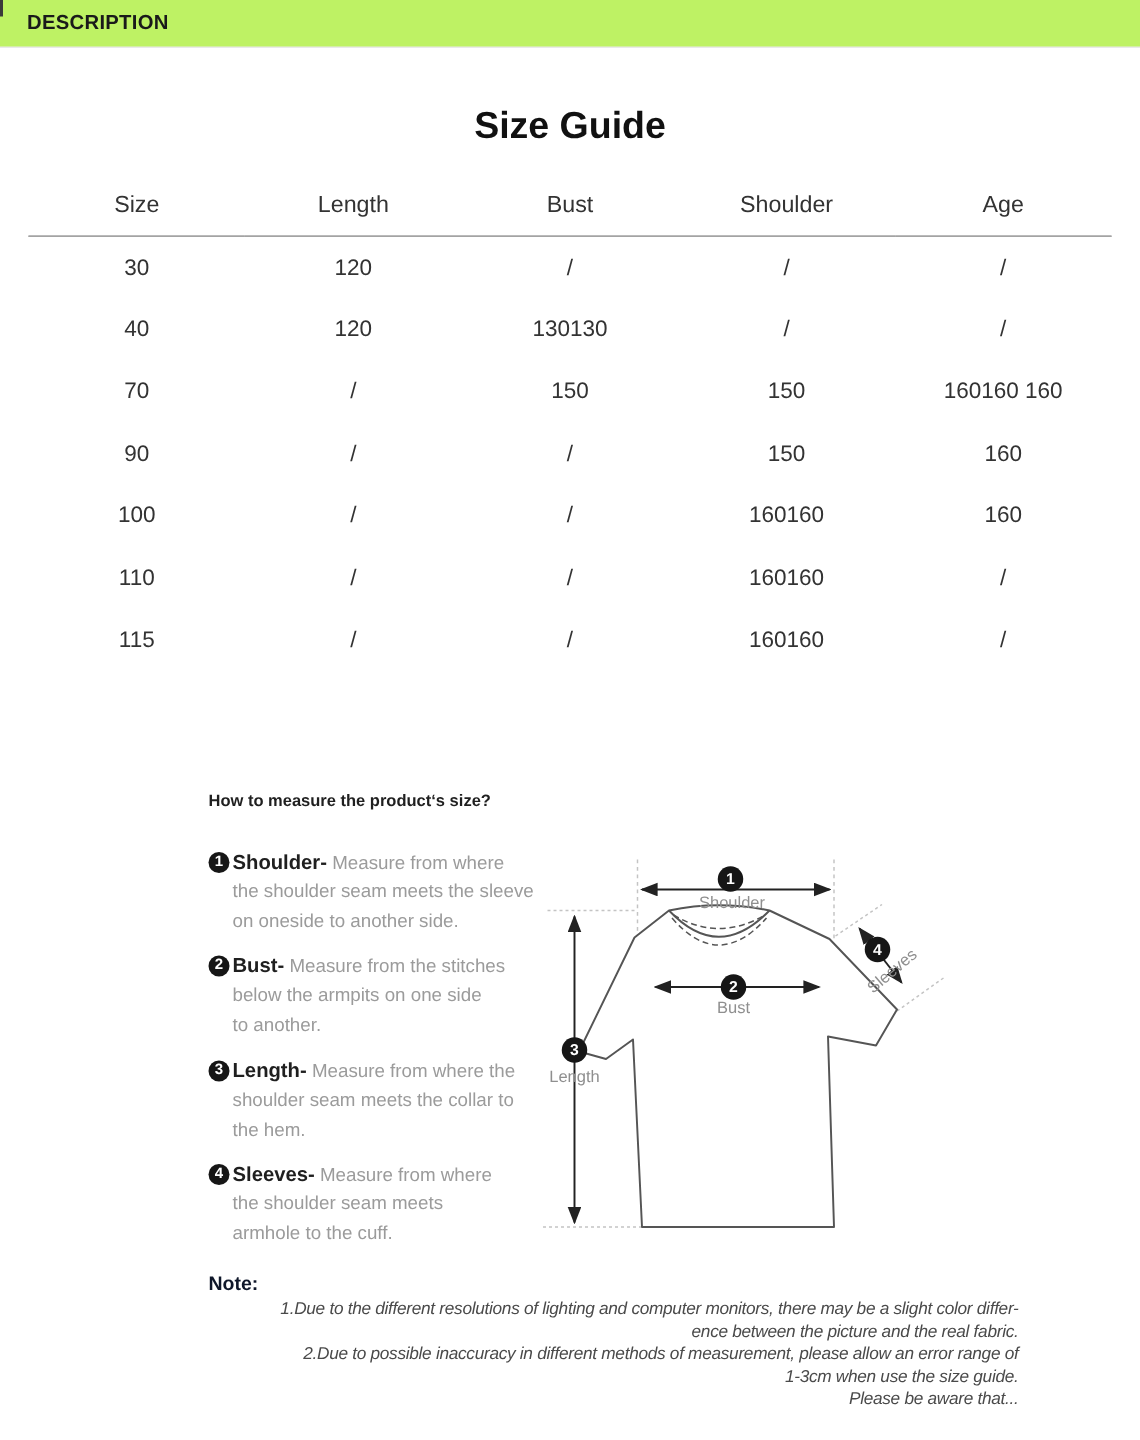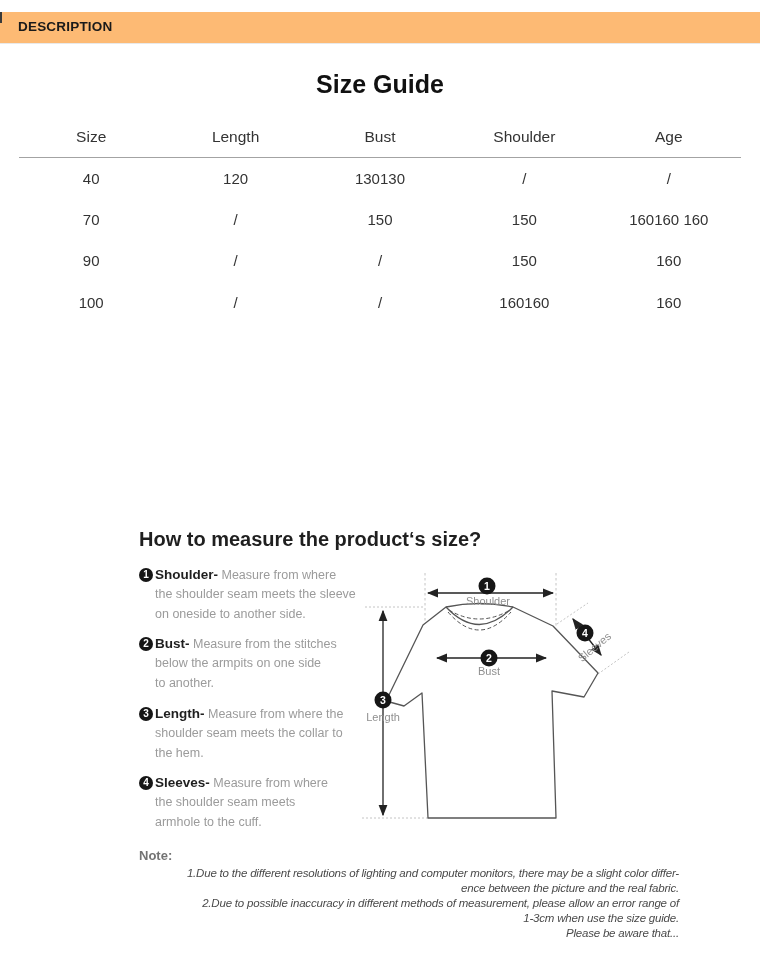--- a/index.html
+++ b/index.html
@@ -2,55 +2,55 @@
 <html><head>
 <meta charset="utf-8">
 <style>
   * { margin:0; padding:0; box-sizing:border-box; }
   html,body { width:760px; height:960px; background:#fff; overflow:hidden;
     font-family:"Liberation Sans","DejaVu Sans",sans-serif; }
   .stage { position:relative; width:760px; height:960px; background:#fff; }
 
   
   .topbar { position:absolute; top:0; left:0; width:760px; height:32px;
-    border-bottom:1px solid #e9e9e9; background:#fdba74;margin-top:12px; }
+    border-bottom:1px solid #e9e9e9; background:#bef264; }
   .topbar .tab { position:absolute; left:18px; top:7px; font-size:13.5px;
     font-weight:700; color:#1a1a1a; letter-spacing:.2px; }
   .edge-artifact { position:absolute; left:0; top:0; width:2px; height:11px; background:#3a3a3a; }
 
   
   .sg-title { position:absolute; top:70px; left:0; width:760px; text-align:center;
     font-size:25px; font-weight:700; color:#111; }
 
   
   table.size-table { position:absolute; top:117px; left:19px; width:722px;
     border-collapse:collapse; table-layout:fixed; }
   .size-table th { font-weight:400; font-size:15.5px; color:#333; height:40px;
     text-align:center; border-bottom:1px solid #a3a3a3; }
   .size-table td { font-size:15px; color:#333; height:41.5px; text-align:center; }
 
   
-  .measure-heading { position:absolute; left:139px; top:528px; font-size:20px;
+  .measure-heading { position:absolute; left:139px; top:528px; font-size:11px;
     font-weight:700; color:#1f1f1f; }
   .m-item { position:absolute; left:139px; width:262px; padding-left:16px;
     font-size:12.5px; line-height:19.4px; }
   .m-item .badge { position:absolute; left:0; top:2.5px; width:14px; height:14px;
     border-radius:50%; background:#161616; color:#fff; font-size:10px; font-weight:700;
     display:flex; align-items:center; justify-content:center; }
   .m-item .term { font-size:13.5px; font-weight:700; color:#1f1f1f; }
   .m-item .desc { color:#9b9b9b; white-space:pre; }
   .mi-0 { top:565px; } .mi-1 { top:634px; } .mi-2 { top:704px; } .mi-3 { top:773px; }
 
   
   .diagram { position:absolute; left:355px; top:560px; width:295px; height:290px; }
   .diagram svg { display:block; }
 
   
   .note { position:absolute; left:139px; top:848px; width:540px; }
-  .note-heading { font-size:13px; font-weight:700; color:#737373; margin-bottom:3px; }
+  .note-heading { font-size:13px; font-weight:700; color:#0f172a; margin-bottom:3px; }
   .note-body { font-size:11.5px; font-style:italic; color:#4a4a4a;
     line-height:15.1px; letter-spacing:-0.2px; white-space:pre;text-align:right; }
 </style>
 </head>
 <body>
 
 <div class="stage">
 
   <div class="topbar">
     <span class="edge-artifact"></span>
@@ -64,20 +64,27 @@
       <tr>
         <th>Size</th>
         <th>Length</th>
         <th>Bust</th>
         <th>Shoulder</th>
         <th>Age</th>
       </tr>
     </thead>
     <tbody>
       <tr>
+        <td>30</td>
+        <td>120</td>
+        <td>/</td>
+        <td>/</td>
+        <td>/</td>
+      </tr>
+      <tr>
         <td>40</td>
         <td>120</td>
         <td>130130</td>
         <td>/</td>
         <td>/</td>
       </tr>
       <tr>
         <td>70</td>
         <td>/</td>
         <td>150</td>
@@ -90,20 +97,34 @@
         <td>/</td>
         <td>150</td>
         <td>160</td>
       </tr>
       <tr>
         <td>100</td>
         <td>/</td>
         <td>/</td>
         <td>160160</td>
         <td>160</td>
+      </tr>
+      <tr>
+        <td>110</td>
+        <td>/</td>
+        <td>/</td>
+        <td>160160</td>
+        <td>/</td>
+      </tr>
+      <tr>
+        <td>115</td>
+        <td>/</td>
+        <td>/</td>
+        <td>160160</td>
+        <td>/</td>
       </tr>
     </tbody>
   </table>
 
   <div class="measure-heading">How to measure the product‘s size?</div>
 
   <div class="m-item mi-0">
     <span class="badge">1</span><span class="term">Shoulder-</span><span class="desc"> Measure from where
 the shoulder seam meets the sleeve
 on oneside to another side.</span>

